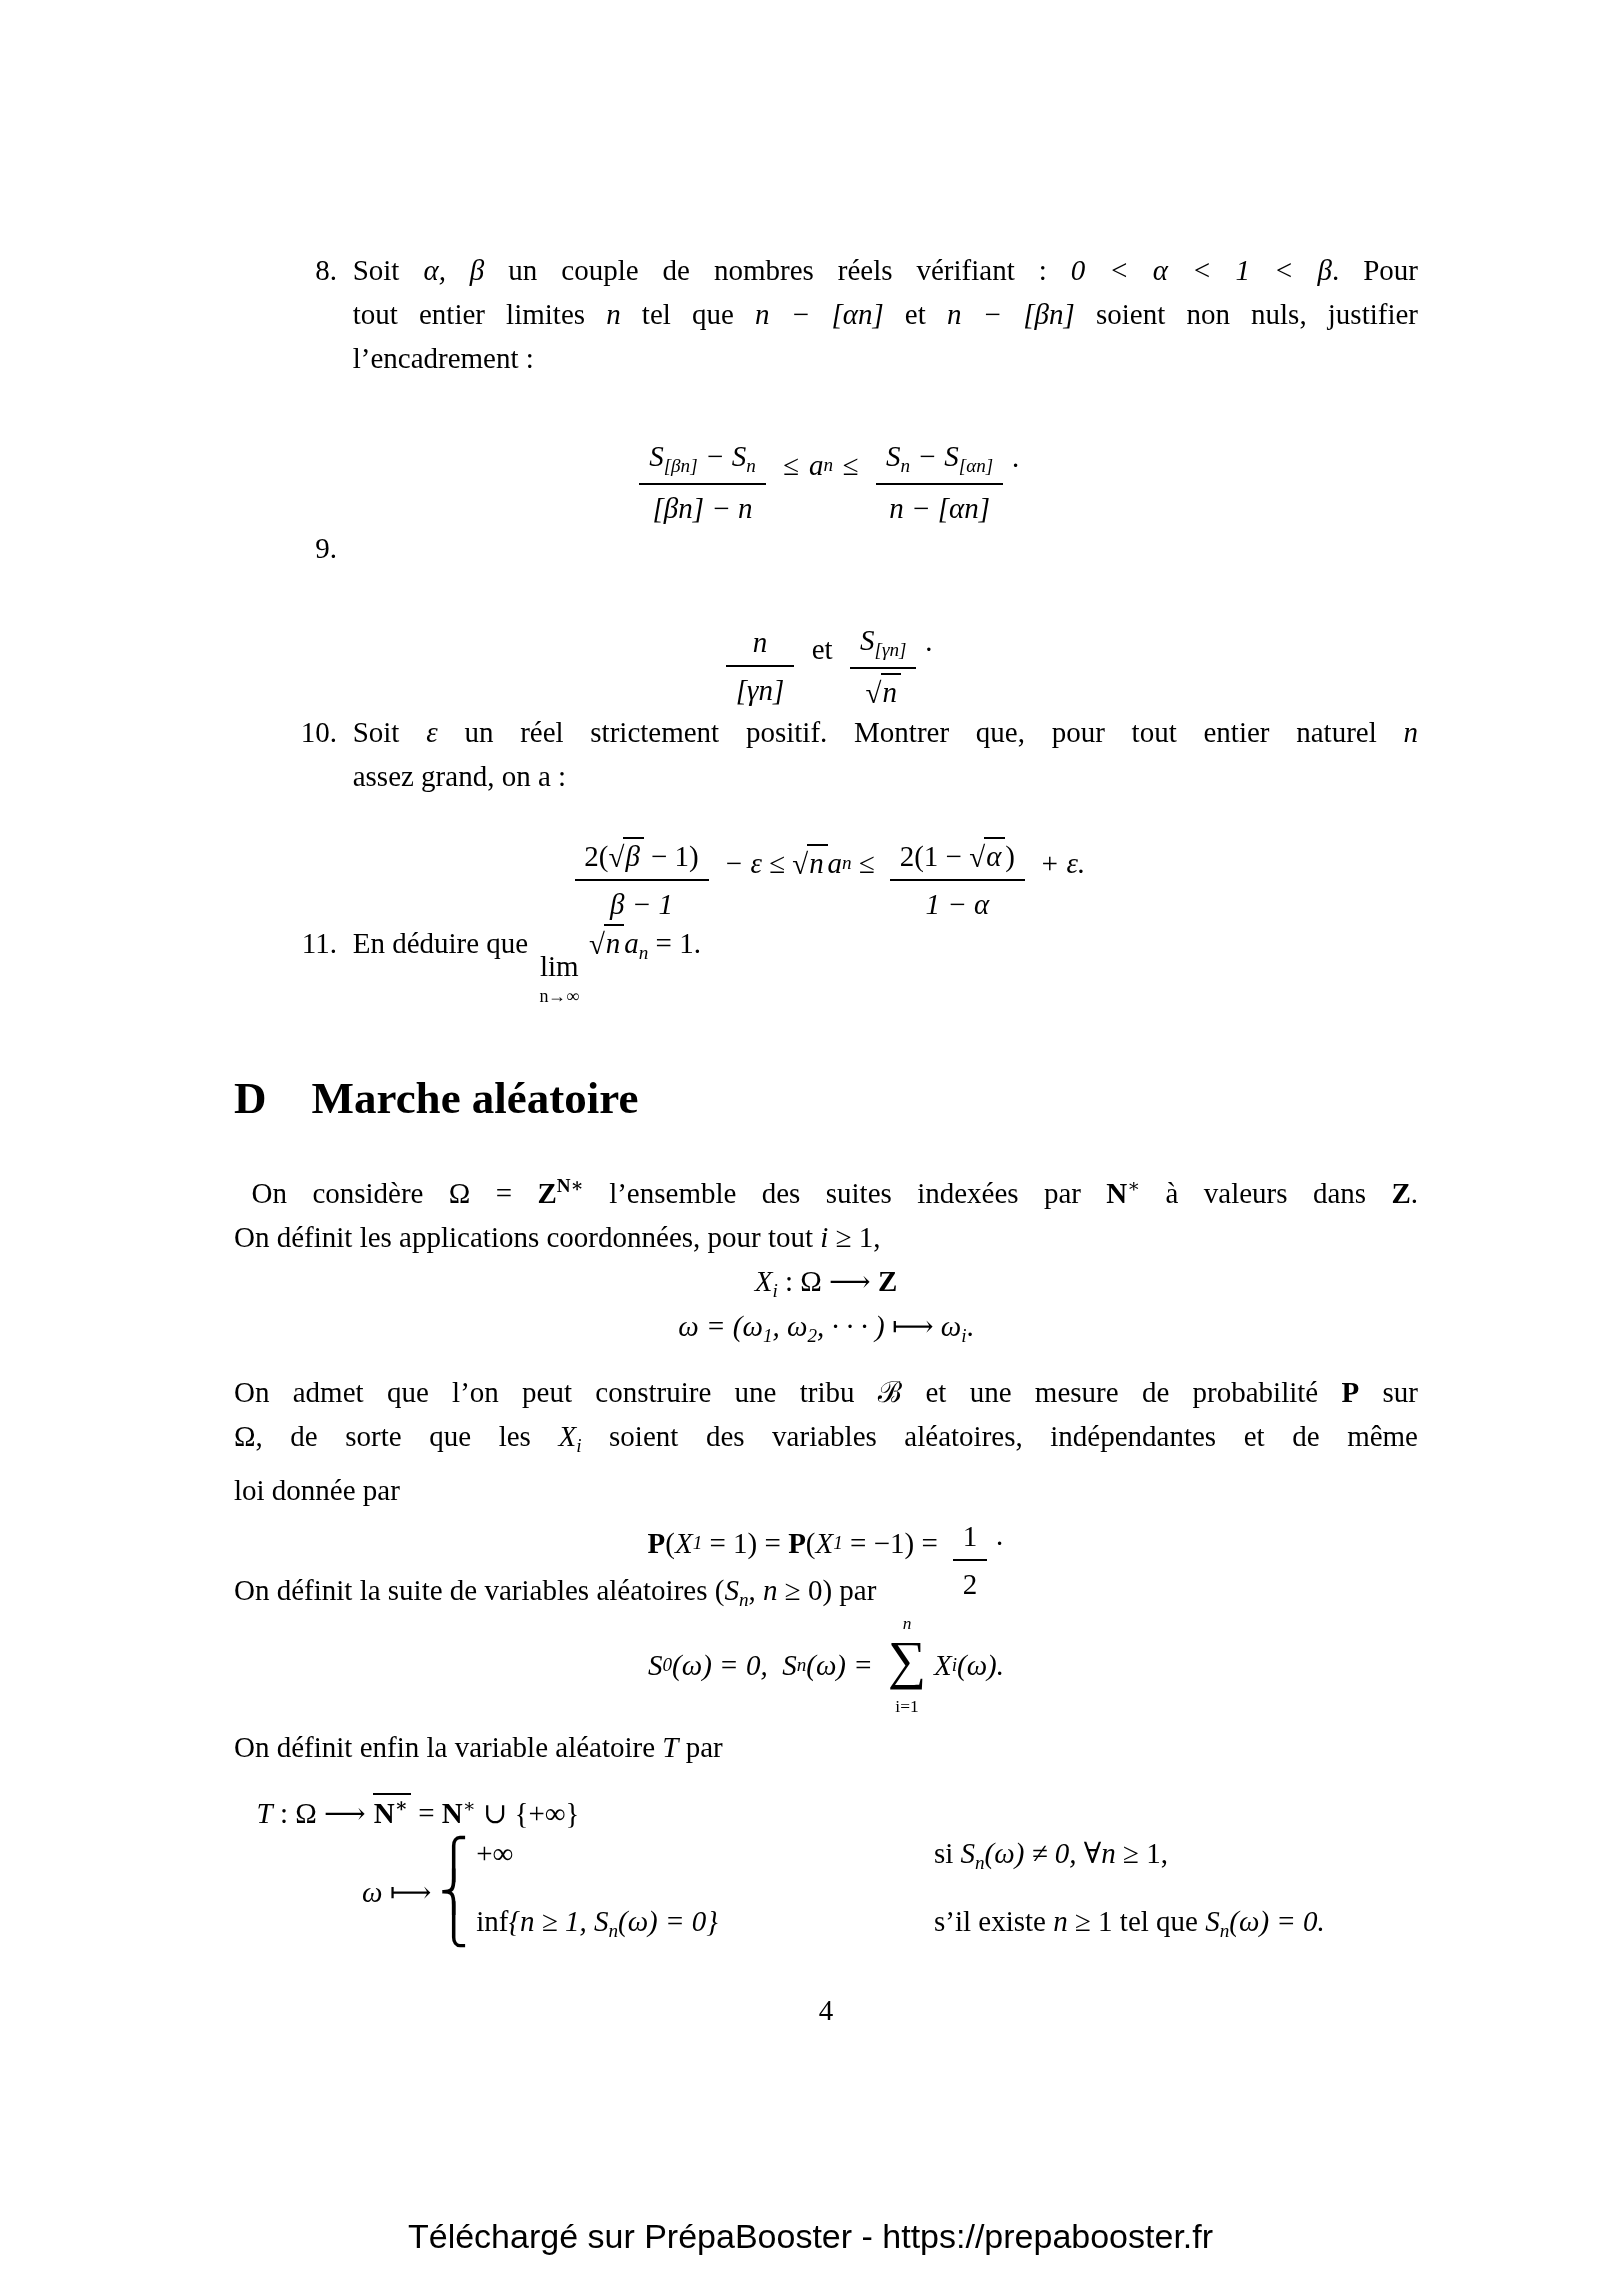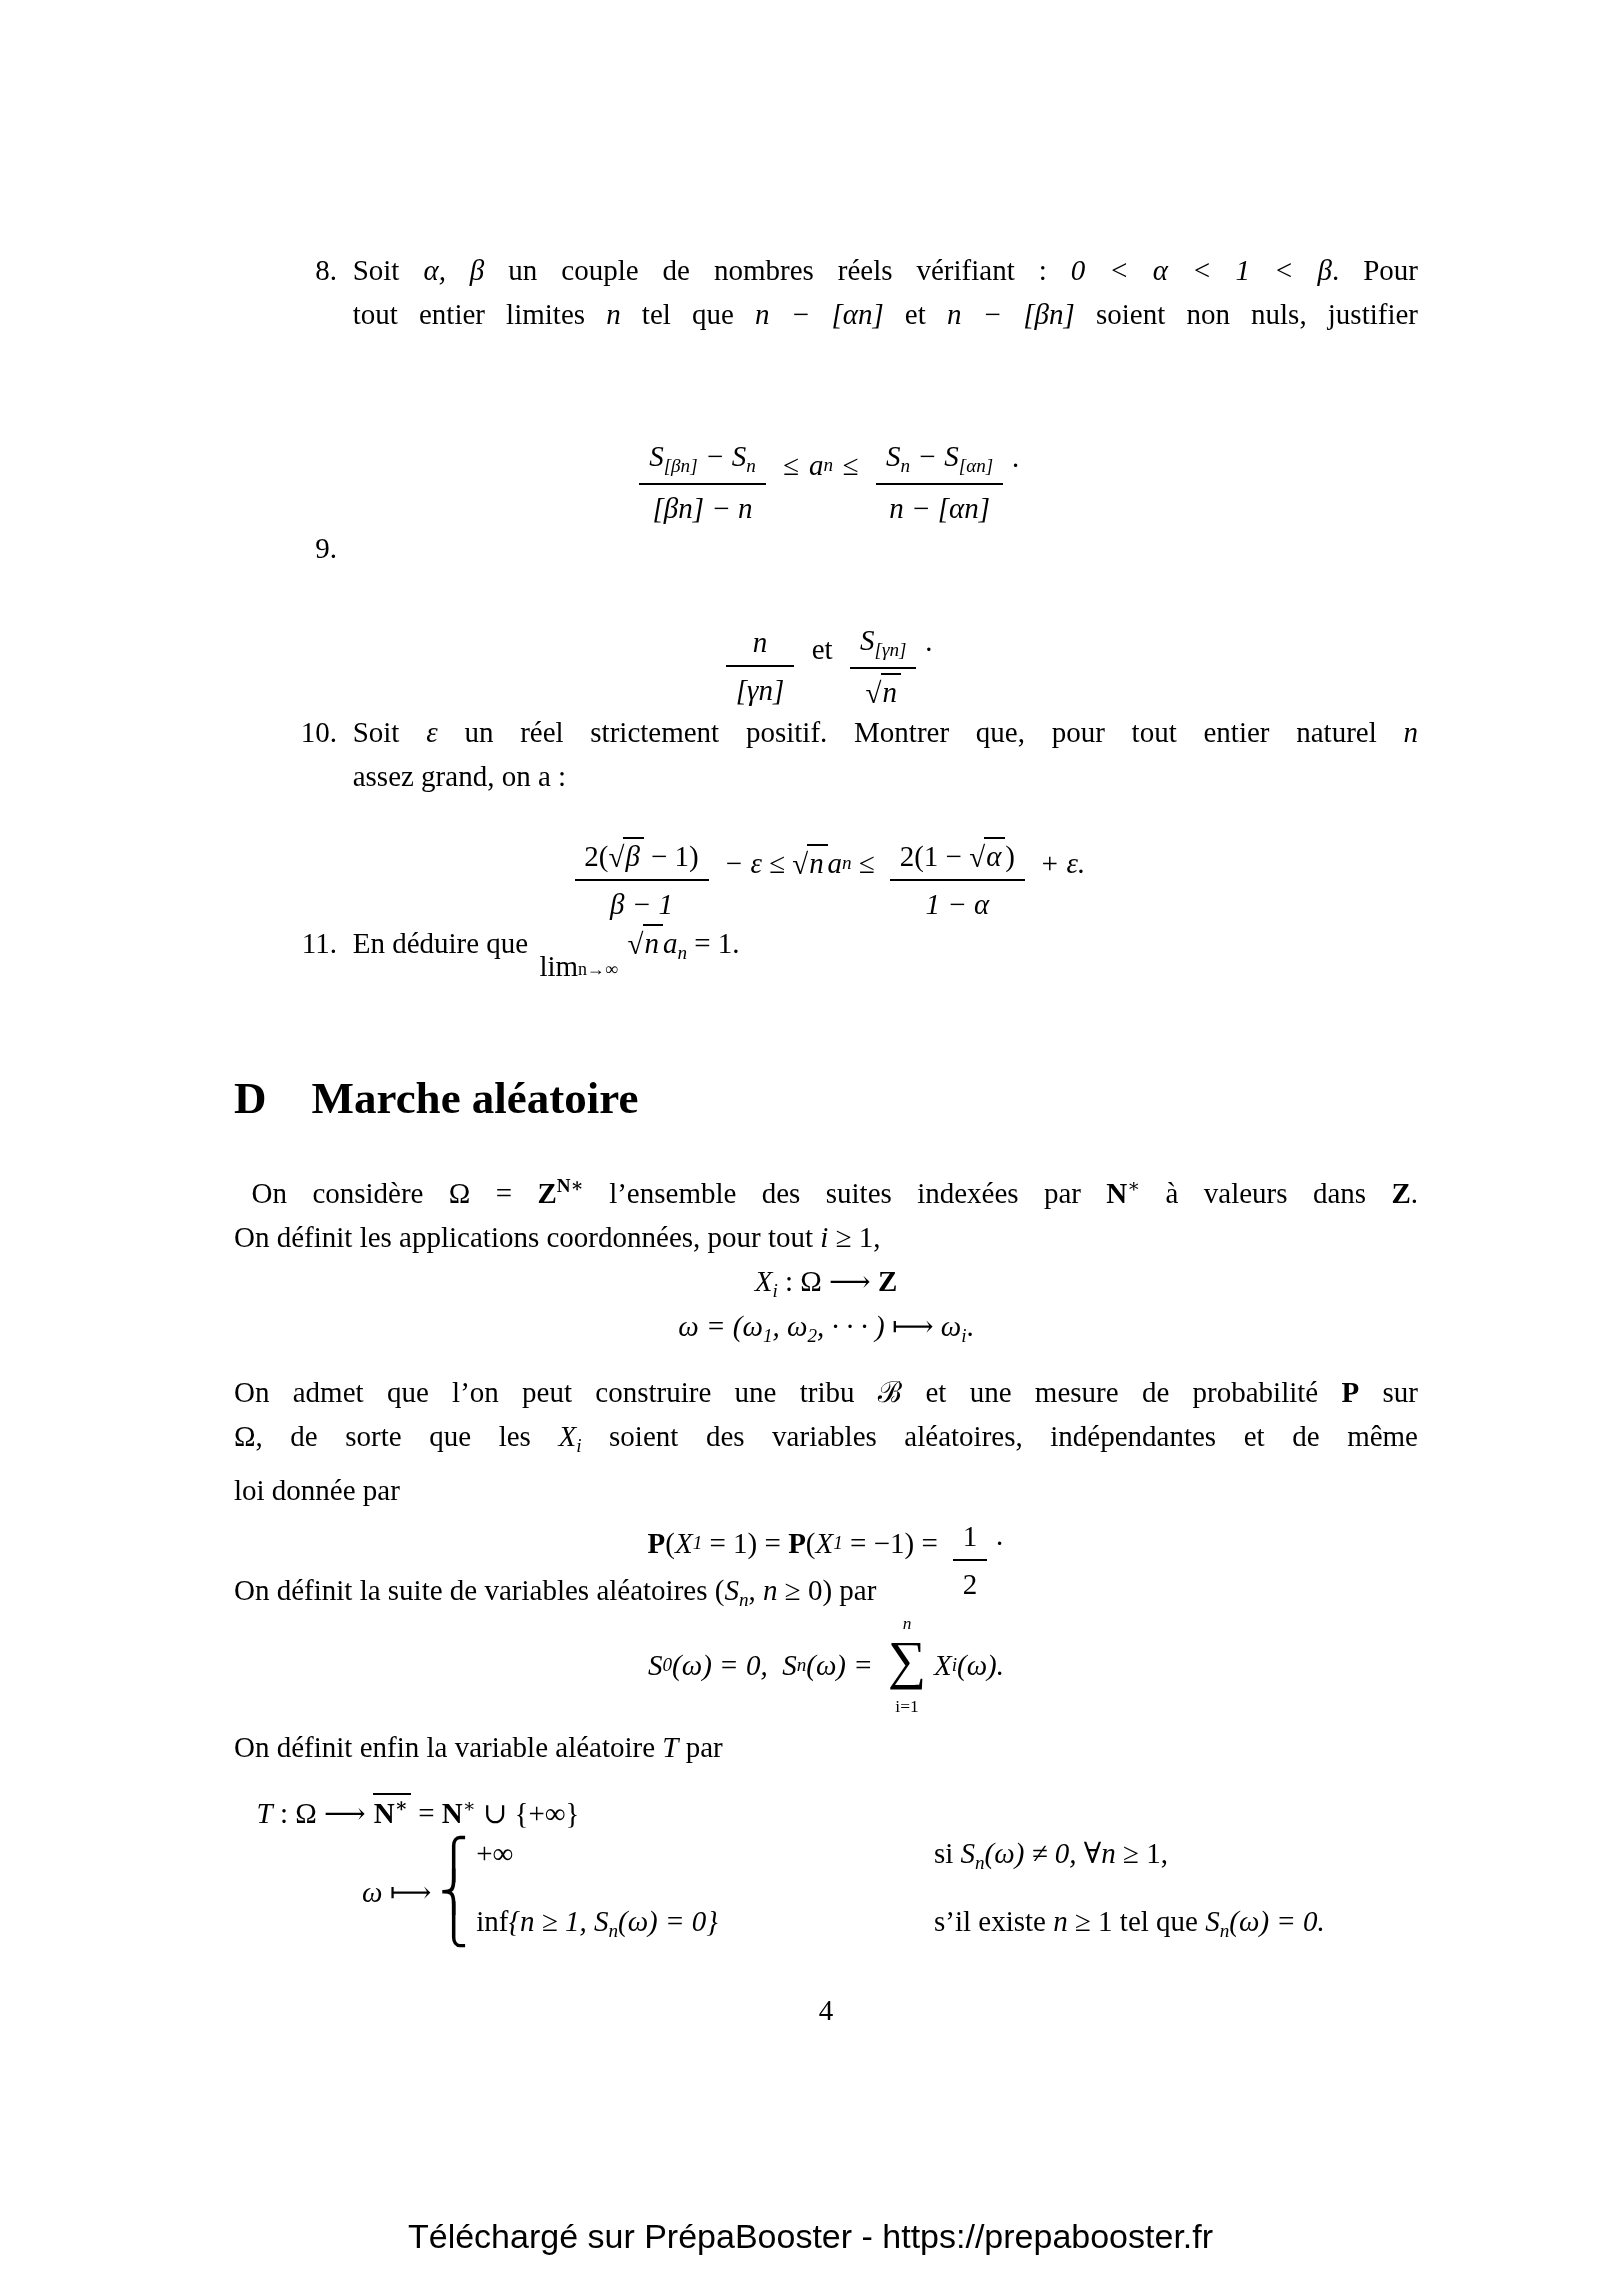--- a/index.html
+++ b/index.html
@@ -21,21 +21,21 @@
   .itext { flex:1 1 auto; min-width:0; }
   .disp { text-align:center; }
   .fr { display:inline-block; vertical-align:middle; text-align:center; margin:0 7.8px; }
   .fr .nu { display:block; padding:1px 9.8px 4.9px; border-bottom:2px solid #000; line-height:1.25;margin-top:35px; }
   .fr .de { display:block; padding:4.9px 9.8px 1px; line-height:1.25; }
   .rel { vertical-align:middle; padding:0 9.8px; }
   .vmid { vertical-align:middle; }
   .sq { white-space:nowrap; }
   .sq .rt { display:inline-block; transform:translateY(1px); font-style:normal; }
   .sq .rd { border-top:2px solid #000; margin-left:-1px; padding:1px 3.9px 0 2px; }
-  .limstack { display:inline-flex; flex-direction:row; align-items:center; line-height:1; vertical-align:-0.78em; margin:0 9.8px 0 3.9px; }
+  .limstack { display:inline-flex; flex-direction:column; align-items:center; line-height:1; vertical-align:-0.78em; margin:0 9.8px 0 3.9px; }
   .limstack .limsub { font-size:0.62em; margin-top:5.9px; }
   .sumstack { display:inline-flex; flex-direction:column; align-items:center; line-height:1; vertical-align:middle; margin:0 7.8px; }
   .sumstack .sumtop { font-size:0.6em; font-style:italic; margin-bottom:2.9px; }
   .sumstack .sigma { font-size:1.85em; line-height:0.95; }
   .sumstack .sumbot { font-size:0.6em; margin-top:12px; }
   .heading { display:flex; gap:45px; font-weight:bold; font-size:45px; line-height:49px; }
   .indent1 { text-indent:17.6px; }
   .ov { border-top:2px solid #000; padding:2px 2.9px 0 1px; }
   .caseswrap { display:flex; align-items:center; gap:7.8px; }
   .brace { display:flex; flex-direction:column; font-family:"DejaVu Sans",sans-serif; font-size:39px; line-height:33px; font-weight:normal; }
@@ -50,20 +50,21 @@
 <body>
 
 <div class="page">
   <div class="content">
 
     <div class="b item" style="top:248px">
       <div class="inum">8.</div>
       <div class="itext">
         <div class="jl"><span>Soit </span><span class="mi">α, β</span><span> un couple de nombres réels vérifiant : </span><span class="mi">0 &lt; α &lt; 1 &lt; β</span><span>. Pour</span></div>
         <div class="jl"><span>tout entier limites </span><span class="mi">n</span><span> tel que </span><span class="mi">n − [αn]</span><span> et </span><span class="mi">n − [βn]</span><span> soient non nuls, justifier</span></div>
+        <div><span>l’encadrement :</span></div>
       </div>
     </div>
 
     <div class="b disp" style="top:402px">
       <span class="fr">
         <span class="nu"><span class="mi">S</span><span class="sb">[βn]</span><span class="mi"> − </span><span class="mi">S</span><span class="sb">n</span></span>
         <span class="de mi">[βn] − n</span>
       </span><span class="rel">≤</span><span class="mi vmid">a</span><span class="sb vmid">n</span><span class="rel">≤</span><span class="fr">
         <span class="nu"><span class="mi">S</span><span class="sb">n</span><span class="mi"> − </span><span class="mi">S</span><span class="sb">[αn]</span></span>
         <span class="de mi">n − [αn]</span>

